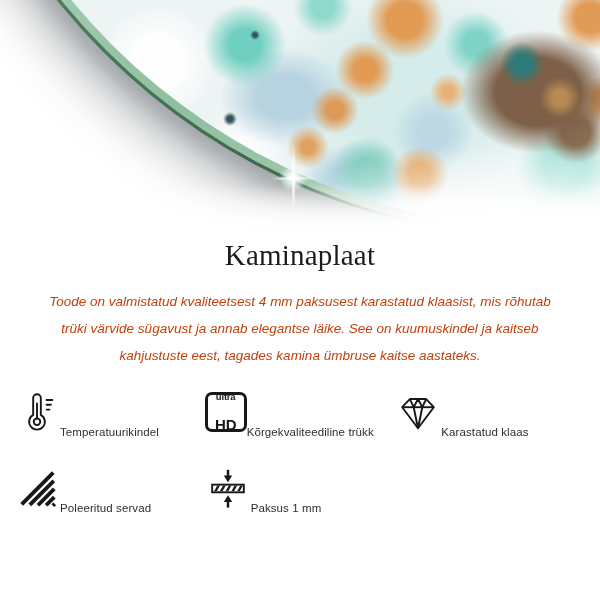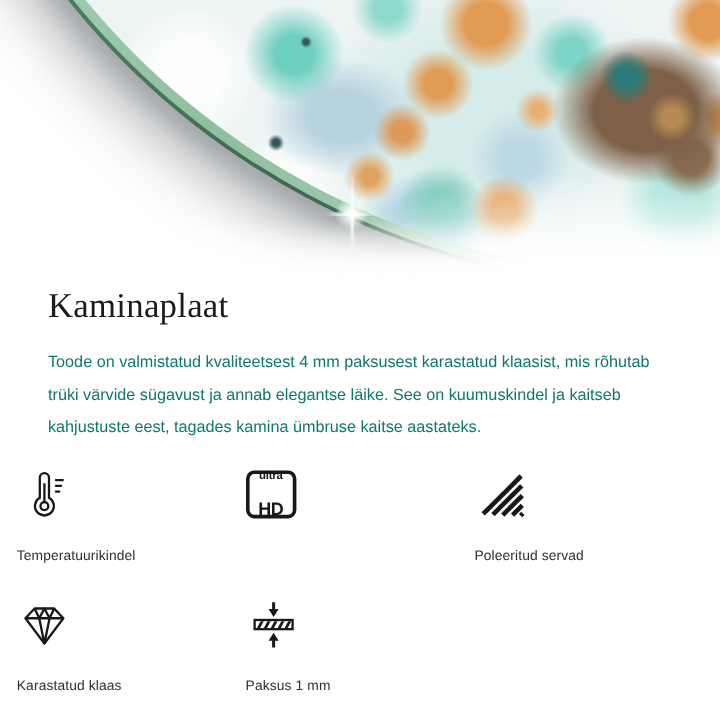--- a/index.html
+++ b/index.html
@@ -66,34 +66,34 @@
     position: absolute; top: 50%; left: 0; height: 3px; width: 100%; margin-top: -1.5px;
     background: linear-gradient(to right, rgba(255,255,255,0), #fff 46%, #fff 54%, rgba(255,255,255,0));
   }
   .sparkle .core {
     position: absolute; left: 50%; top: 50%; width: 28px; height: 28px; margin: -14px 0 0 -14px;
     background: radial-gradient(circle, rgba(255,255,255,.98) 15%, rgba(233,248,240,.55) 45%, rgba(255,255,255,0) 70%);
     border-radius: 50%;
   }
 
   
-  .content { padding: 0 40px 0 40px; }
+  .content { padding: 0 40px 0 40px; text-align: center; }
   h1 {
     font-family: "Liberation Serif", serif; font-weight: 400;
     font-size: 29px; line-height: 36px; color: #1b1b1e;
     margin-top: 7px; letter-spacing: 0.2px;
   }
-  .intro { margin-top: 15px; font-size: 13.5px; line-height: 27px; color: #0f766e; max-width: 535px; }
+  .intro { margin-top: 15px; font-size: 13.5px; line-height: 27px; color: #c2410c; max-width: 535px; font-style: italic; }
 
   
   .features {
     margin-top: 17px; padding: 0 14px;
     display: grid; grid-template-columns: repeat(3, 1fr); row-gap: 24px;
   }
-  .feature { display: flex; flex-direction: column; align-items: flex-start; }
+  .feature { display: flex; align-items: flex-end; }
   .feature .icon-box { height: 52px; display: flex; align-items: center; justify-content: center; }
   .feature .label { margin-top: 20px; font-size: 11.5px; color: #2e2e33; letter-spacing: 0.1px; }
 
   .icon-stroke { stroke: #18181a; fill: none; stroke-width: 2; }
   .hd-box {
     width: 42px; height: 40px; border: 3px solid #18181a; border-radius: 7px;
     display: flex; flex-direction: column; align-items: center; justify-content: center;
     color: #18181a; line-height: 1;
   }
   .hd-box .hd-top { font-size: 9.5px; font-weight: 700; letter-spacing: -0.2px; }
@@ -139,46 +139,47 @@
     <div class="label">Temperatuurikindel</div>
   </div>
 
   <div class="feature">
     <div class="icon-box">
       <div class="hd-box">
         <span class="hd-top">ultra</span>
         <span class="hd-bottom">HD</span>
       </div>
     </div>
-  </div>
-
+    <div class="label">Kõrgekvaliteediline trükk</div>
+  </div>
+
+
+  <div class="feature">
+    <div class="icon-box">
+      <svg width="46" height="46" viewBox="0 0 48 48" class="icon-stroke" stroke-linejoin="round">
+        <path d="M7.5 19 L15.5 10.5 H32.5 L40.5 19 L24 41 Z"></path>
+        <path d="M7.5 19 H40.5"></path>
+        <path d="M15.5 10.5 L19.5 19 L24 10.5 L28.5 19 L32.5 10.5"></path>
+        <path d="M19.5 19 L24 41 M28.5 19 L24 41"></path>
+      </svg>
+    </div>
+    <div class="label">Karastatud klaas</div>
+  </div>
 
   <div class="feature">
     <div class="icon-box">
       <svg width="46" height="46" viewBox="0 0 48 48" stroke="#18181a" stroke-width="4" fill="none">
         <line x1="8" y1="41" x2="41" y2="8"></line>
         <line x1="16.5" y1="41.5" x2="41.5" y2="16.5"></line>
         <line x1="25" y1="42" x2="42" y2="25"></line>
         <line x1="33.5" y1="42" x2="42" y2="33.5"></line>
         <line x1="40.5" y1="42.5" x2="42.5" y2="40.5"></line>
       </svg>
     </div>
     <div class="label">Poleeritud servad</div>
-  </div>
-
-  <div class="feature">
-    <div class="icon-box">
-      <svg width="46" height="46" viewBox="0 0 48 48" class="icon-stroke" stroke-linejoin="round">
-        <path d="M7.5 19 L15.5 10.5 H32.5 L40.5 19 L24 41 Z"></path>
-        <path d="M7.5 19 H40.5"></path>
-        <path d="M15.5 10.5 L19.5 19 L24 10.5 L28.5 19 L32.5 10.5"></path>
-        <path d="M19.5 19 L24 41 M28.5 19 L24 41"></path>
-      </svg>
-    </div>
-    <div class="label">Karastatud klaas</div>
   </div>
 
   <div class="feature">
     <div class="icon-box">
       <svg width="46" height="46" viewBox="0 0 48 48">
         <defs>
             <clipPath id="barclip">
               <rect x="8.5" y="21.5" width="31" height="6"></rect>
             </clipPath>
           </defs>

